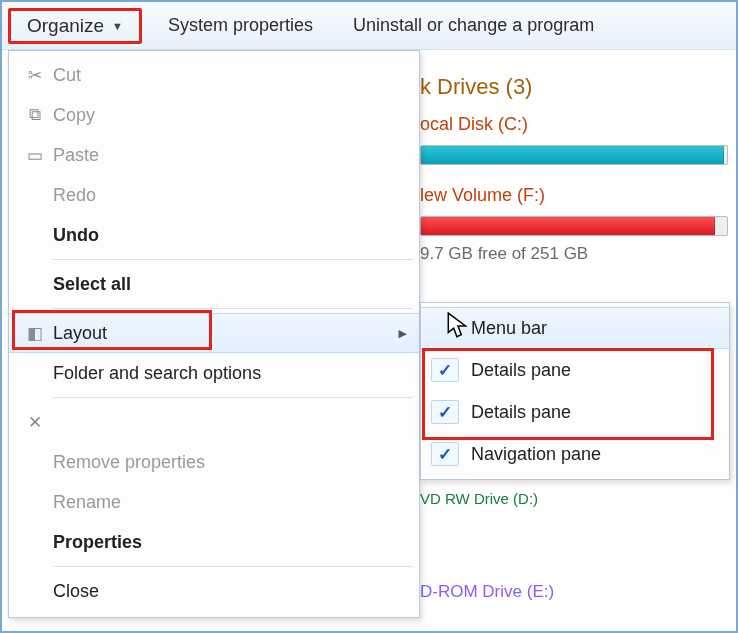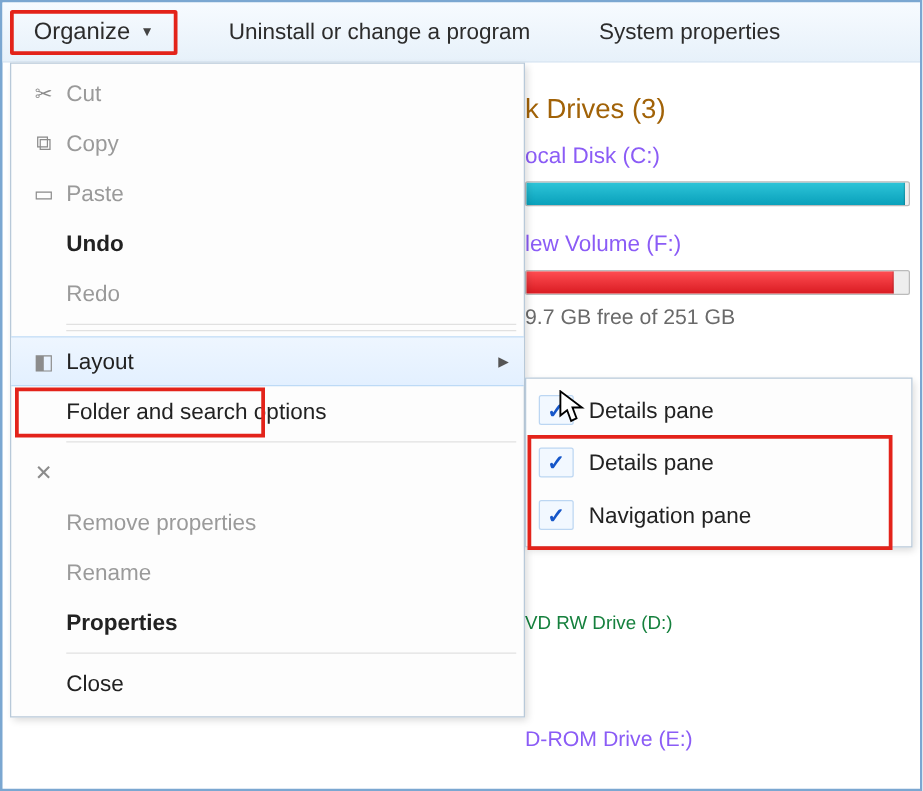--- a/index.html
+++ b/index.html
@@ -22,21 +22,21 @@
     background: #fff;
   }
   
   .toolbar {
     height: 48px;
     background: linear-gradient(#f7fbff, #e7f1fa);
     border-bottom: 1px solid #d2e2f1;
     display: flex;
     align-items: center;
     padding: 0 6px;
-    gap: 27px;
+    gap: 12px;
     font-size: 18px;
     color: #2c2c2c;
   }
   .toolbar-btn {
     padding: 6px 14px;
     border-radius: 2px;
     white-space: nowrap;
   }
   .organize-btn {
     display: flex;
@@ -60,21 +60,21 @@
   .section-header {
     color: #a16207;
     font-size: 22px;
     margin: 12px 0 14px 0;
   }
   .drive {
     margin-bottom: 20px;
   }
   .drive-name {
     font-size: 18px;
-    color: #8b5cf6;
+    color: #c2410c;
     margin-bottom: 10px;
     font-weight: 500;
   }
   .bar {
     height: 20px;
     border: 1px solid #bbb;
     border-radius: 2px;
     background: #eee;
     overflow: hidden;
     position: relative;
@@ -192,22 +192,22 @@
 </head>
 <body>
 
 <div class="window">
 
   <div class="toolbar">
     <div class="toolbar-btn organize-btn">
       <span>Organize</span>
       <span class="arrow">▼</span>
     </div>
+    <div class="toolbar-btn">System properties</div>
     <div class="toolbar-btn">Uninstall or change a program</div>
-    <div class="toolbar-btn">System properties</div>
   </div>
 
   <div class="content">
     <div class="section-header">k Drives (3)</div>
 
     <div class="drive">
       <div class="drive-name">ocal Disk (C:)</div>
       <div class="bar teal">
         <div class="bar-fill" style="width:99%"></div>
       </div>
@@ -231,29 +231,33 @@
         <span class="mi-label">Cut</span>
       </div>
       <div class="menu-item disabled">
         <span class="mi-icon">⧉</span>
         <span class="mi-label">Copy</span>
       </div>
       <div class="menu-item disabled">
         <span class="mi-icon">▭</span>
         <span class="mi-label">Paste</span>
       </div>
+      <div class="menu-item disabled">
+        <span class="mi-icon"></span>
+        <span class="mi-label">Redo</span>
+      </div>
       <div class="menu-item bold">
         <span class="mi-icon"></span>
         <span class="mi-label">Undo</span>
       </div>
-      <div class="menu-item disabled">
-        <span class="mi-icon"></span>
-        <span class="mi-label">Redo</span>
-      </div>
       <div class="menu-sep"></div>
+      <div class="menu-item bold">
+        <span class="mi-icon"></span>
+        <span class="mi-label">Select all</span>
+      </div>
       <div class="menu-sep"></div>
       <div class="menu-item hasSub hover">
         <span class="mi-icon">◧</span>
         <span class="mi-label">Layout</span>
       </div>
       <div class="menu-item">
         <span class="mi-icon"></span>
         <span class="mi-label">Folder and search options</span>
       </div>
       <div class="menu-sep"></div>
@@ -273,20 +277,24 @@
         <span class="mi-label">Properties</span>
       </div>
       <div class="menu-sep"></div>
       <div class="menu-item">
         <span class="mi-icon"></span>
         <span class="mi-label">Close</span>
       </div>
     </div>
 
   <div class="submenu" id="layout-submenu">
+      <div class="sub-item hover">
+        <span class="sub-check"></span>
+        <span>Menu bar</span>
+      </div>
       <div class="sub-item">
         <span class="sub-check on">✓</span>
         <span>Details pane</span>
       </div>
       <div class="sub-item">
         <span class="sub-check on">✓</span>
         <span>Details pane</span>
       </div>
       <div class="sub-item">
         <span class="sub-check on">✓</span>

